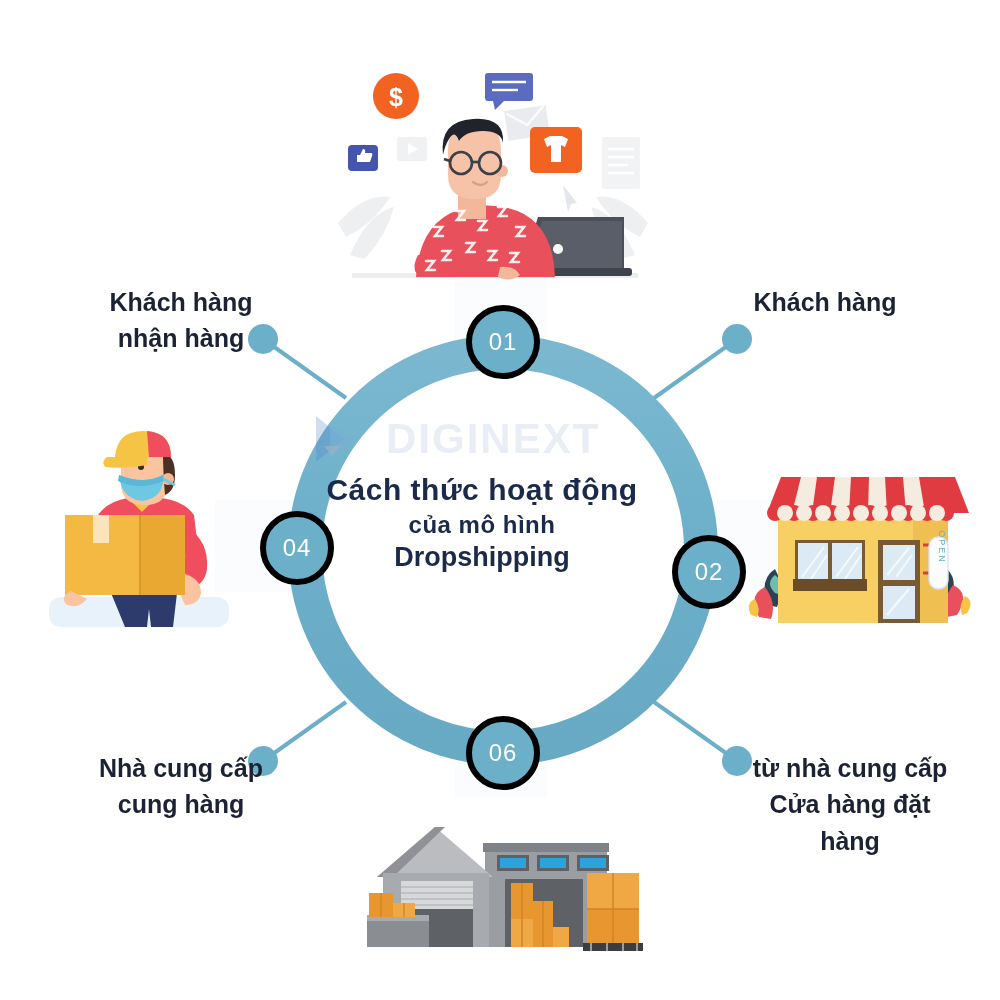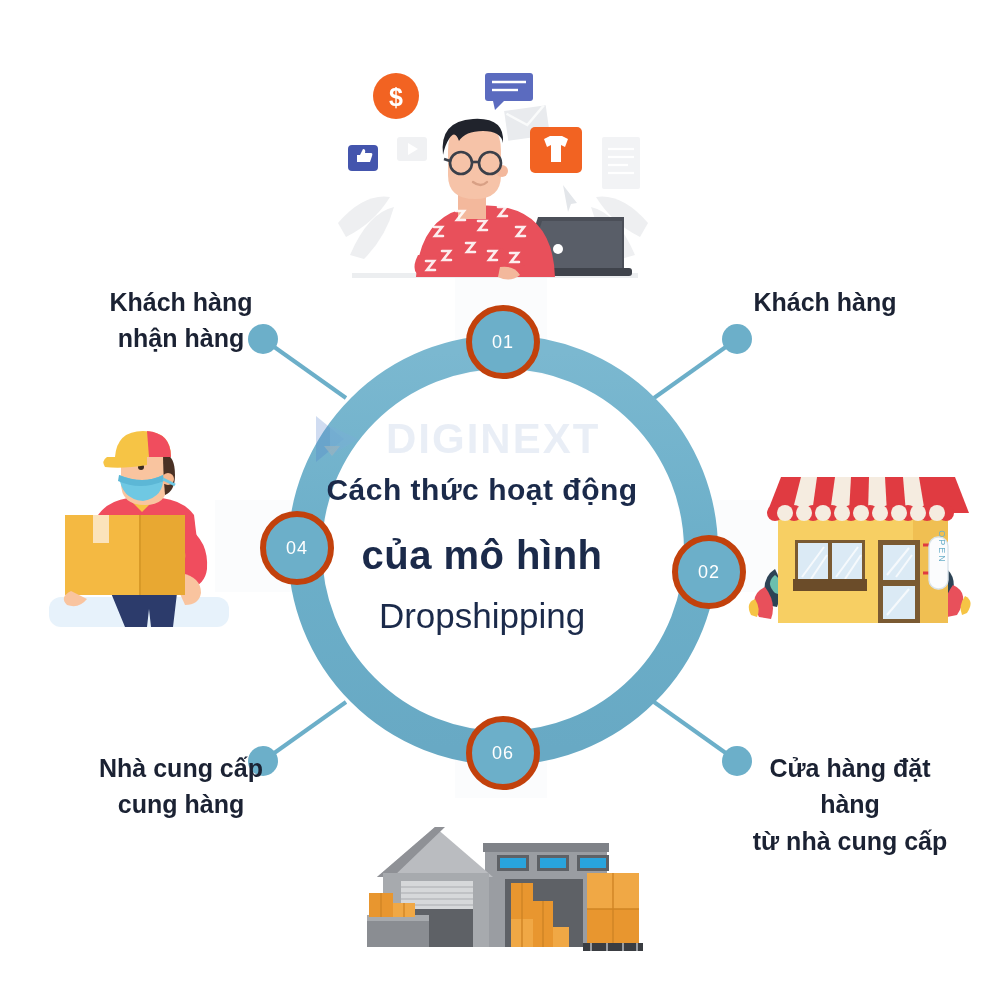--- a/index.html
+++ b/index.html
@@ -40,33 +40,33 @@
   .center-title {
     position:absolute;
     left:312px; top:470px;
     width:340px;
     text-align:center;
     color:#1b2a4a;
     line-height:1.30;
     z-index:6;
   }
   .ct-l1 { font-size:30px; font-weight:bold; letter-spacing:0.5px; white-space:nowrap;}
-  .ct-l2 { font-size:40px; font-weight:bold; letter-spacing:0.5px; margin-top:20px;}
-  .ct-l3 { font-size:35px; font-weight:normal; letter-spacing:0px; margin-top:12px;}
+  .ct-l2 { font-size:24px; font-weight:bold; letter-spacing:0.5px; margin-top:0;}
+  .ct-l3 { font-size:27px; font-weight:bold; letter-spacing:0px; margin-top:0;}
 
   
   .step {
     position:absolute;
     width:74px; height:74px;
     border-radius:50%;
     background:#6cafc9;
-    border:6px solid #c2410c;
+    border:6px solid #000000;
     display:flex; align-items:center; justify-content:center;
     color:#ffffff;
-    font-size:18px;
+    font-size:24px;
     font-weight:400;
     letter-spacing:1px;
     z-index:8;
   }
   #step-01 { left:466px; top:305px; }
   #step-02 { left:672px; top:535px; }
   #step-03 { left:466px; top:716px; }
   #step-04 { left:260px; top:511px; }
 
   
@@ -152,22 +152,22 @@
     <div>nhận hàng</div>
   </div>
   <div class="label" id="label-tr">
     <div>Khách hàng</div>
   </div>
   <div class="label" id="label-bl">
     <div>Nhà cung cấp</div>
     <div>cung hàng</div>
   </div>
   <div class="label" id="label-br">
+    <div>từ nhà cung cấp</div>
     <div>Cửa hàng đặt hàng</div>
-    <div>từ nhà cung cấp</div>
   </div>
 
   <div class="illus" id="illus-top">
     <svg viewBox="0 0 330 255" width="330" height="255">
 
       <g fill="#eeeff1">
         <path d="M20 200 q18 -42 44 -48 q-8 30 -30 52 z"></path>
         <path d="M8 168 q26 -30 52 -26 q-16 26 -44 40 z"></path>
         <path d="M305 200 q-18 -42 -44 -48 q8 30 30 52 z"></path>
         <path d="M318 168 q-26 -30 -52 -26 q16 26 44 40 z"></path>

